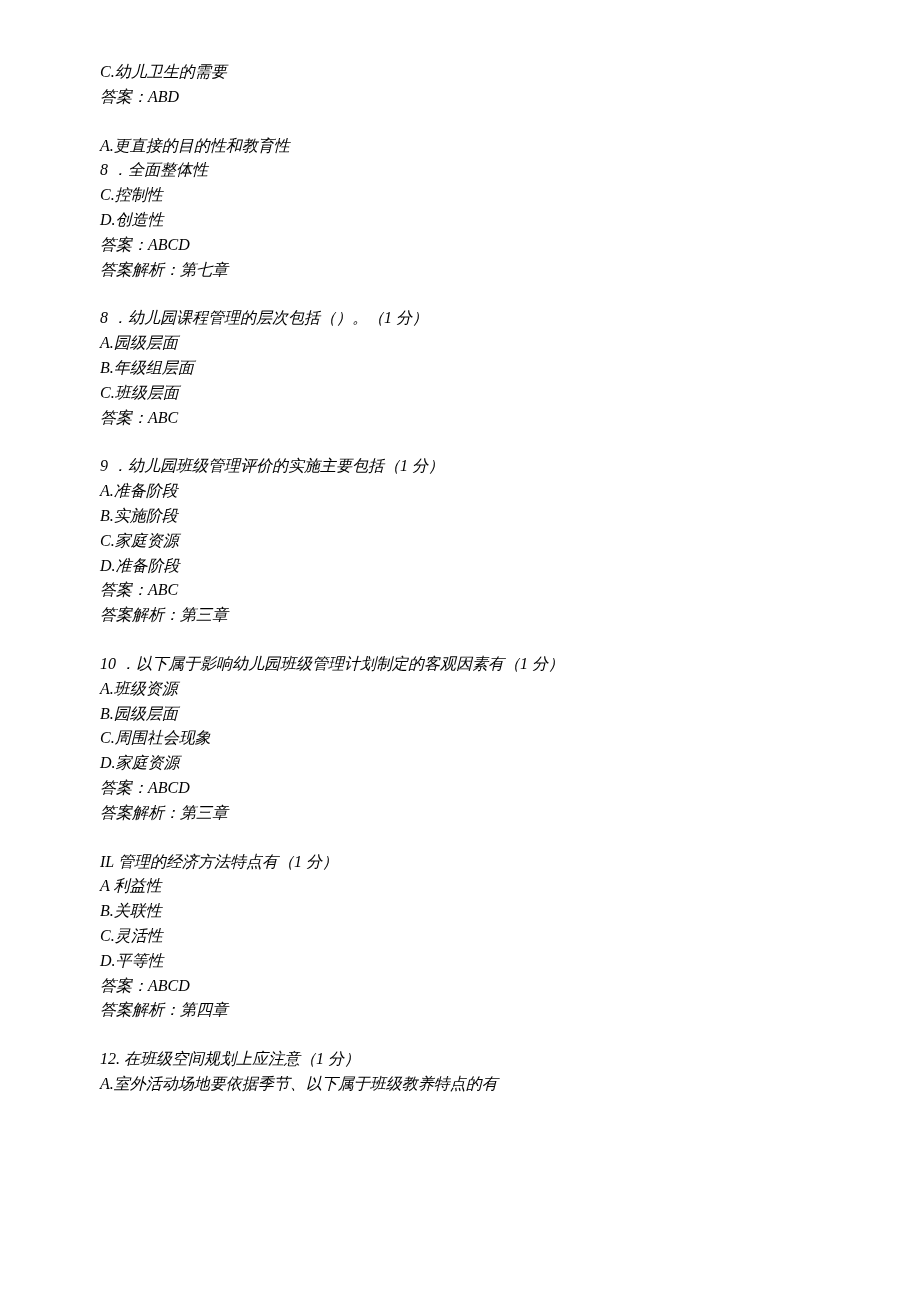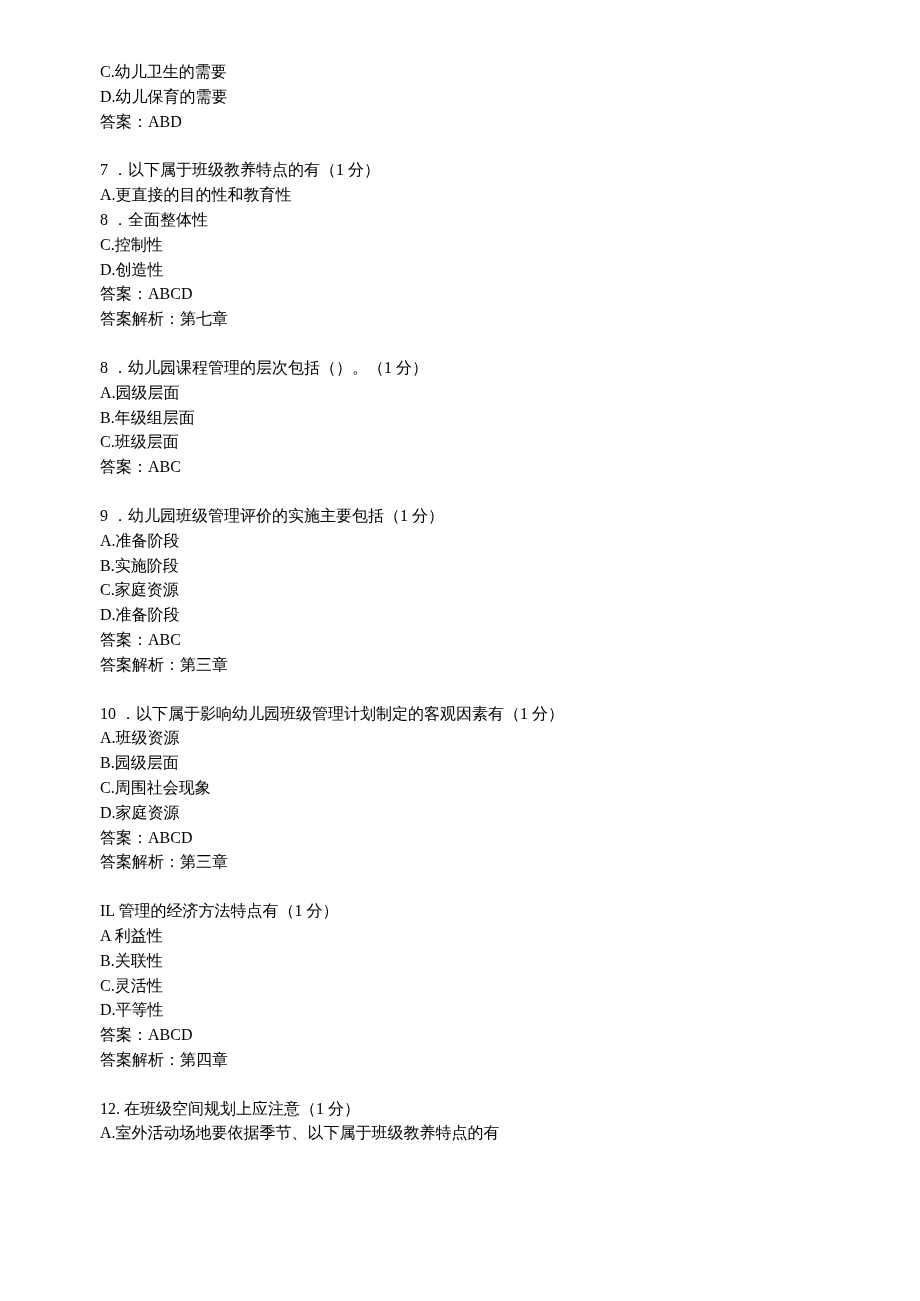--- a/index.html
+++ b/index.html
@@ -11,33 +11,32 @@
     line-height: 1.55;
     color: #000000;
     width: 920px;
     box-sizing: border-box;
   }
   .block {
     margin-bottom: 24px;
   }
   .line {
     white-space: pre-wrap;
+    font-style: italic;
   }
 </style>
 </head>
 <body>
 
 <div class="block">
   <div class="line">C.幼儿卫生的需要</div>
-  <div class="line">D.幼儿保育的需要</div>
   <div class="line">答案：ABD</div>
 </div>
 
 <div class="block">
-  <div class="line">7 ．以下属于班级教养特点的有（1 分）</div>
   <div class="line">A.更直接的目的性和教育性</div>
   <div class="line">8 ．全面整体性</div>
   <div class="line">C.控制性</div>
   <div class="line">D.创造性</div>
   <div class="line">答案：ABCD</div>
   <div class="line">答案解析：第七章</div>
 </div>
 
 <div class="block">
   <div class="line">8 ．幼儿园课程管理的层次包括（）。（1 分）</div>

